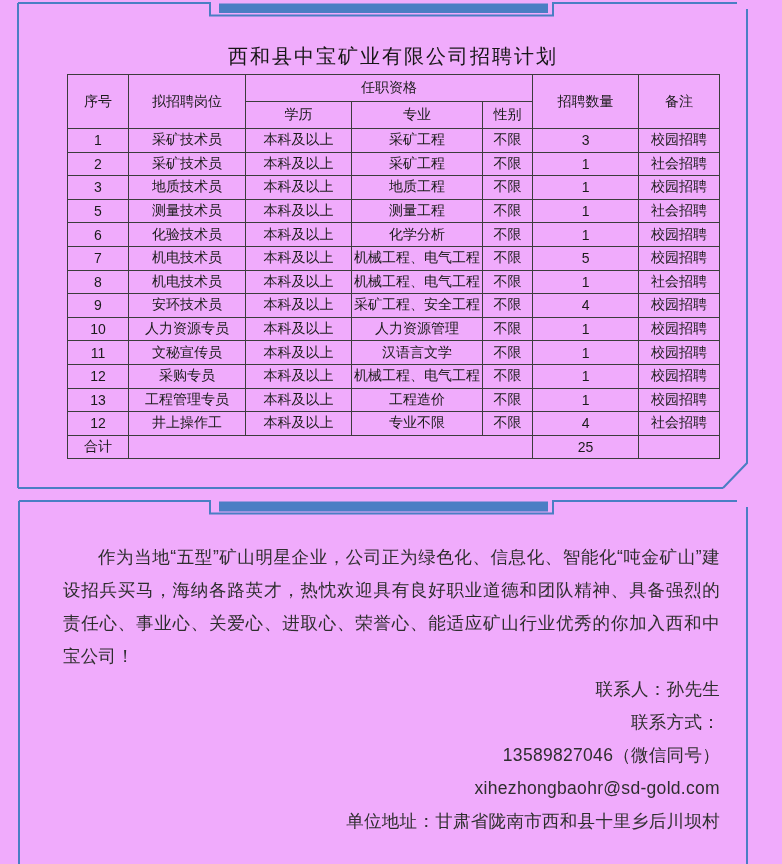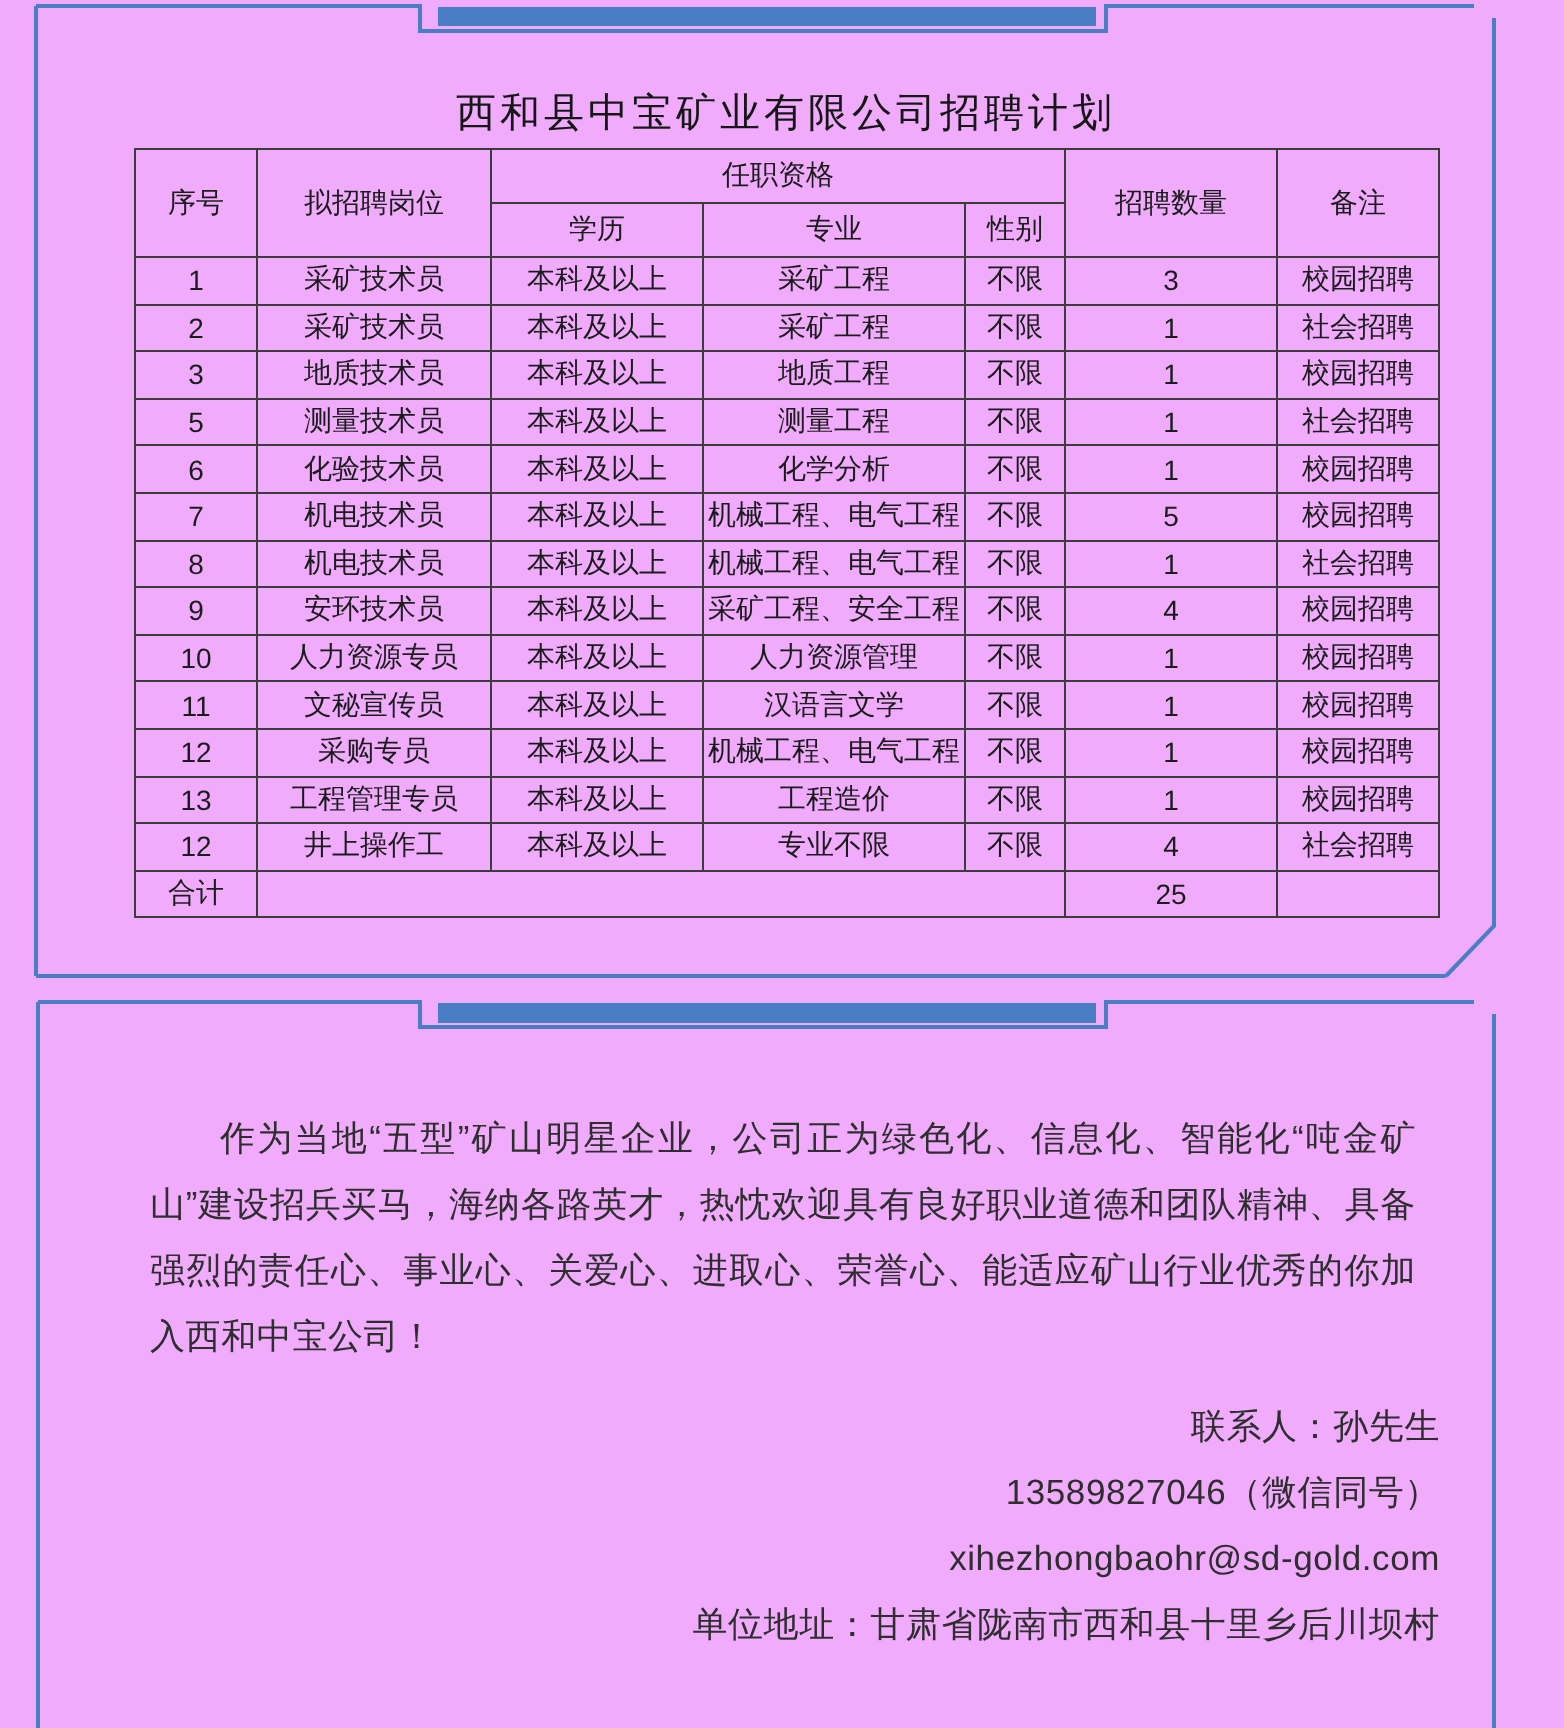--- a/index.html
+++ b/index.html
@@ -257,20 +257,21 @@
           <td>合计</td>
           <td colspan="4"></td>
           <td>25</td>
           <td></td>
         </tr>
       </tbody>
     </table>
   </div>
 
   <div class="intro-block">
-    <p class="intro-paragraph" style="margin:12px">作为当地“五型”矿山明星企业，公司正为绿色化、信息化、智能化“吨金矿山”建设招兵买马，海纳各路英才，热忱欢迎具有良好职业道德和团队精神、具备强烈的责任心、事业心、关爱心、进取心、荣誉心、能适应矿山行业优秀的你加入西和中宝公司！</p>
+    <p class="intro-paragraph" style="margin:0">作为当地“五型”矿山明星企业，公司正为绿色化、信息化、智能化“吨金矿山”建设招兵买马，海纳各路英才，热忱欢迎具有良好职业道德和团队精神、具备强烈的责任心、事业心、关爱心、进取心、荣誉心、能适应矿山行业优秀的你加入西和中宝公司！</p>
     <div class="contact-line">联系人：孙先生</div>
+    <div class="contact-line">联系方式：</div>
     <div class="contact-line">13589827046（微信同号）</div>
     <div class="contact-line">xihezhongbaohr@sd-gold.com</div>
     <div class="contact-line">单位地址：甘肃省陇南市西和县十里乡后川坝村</div>
   </div>
 
 </div>
 
 </body></html>

